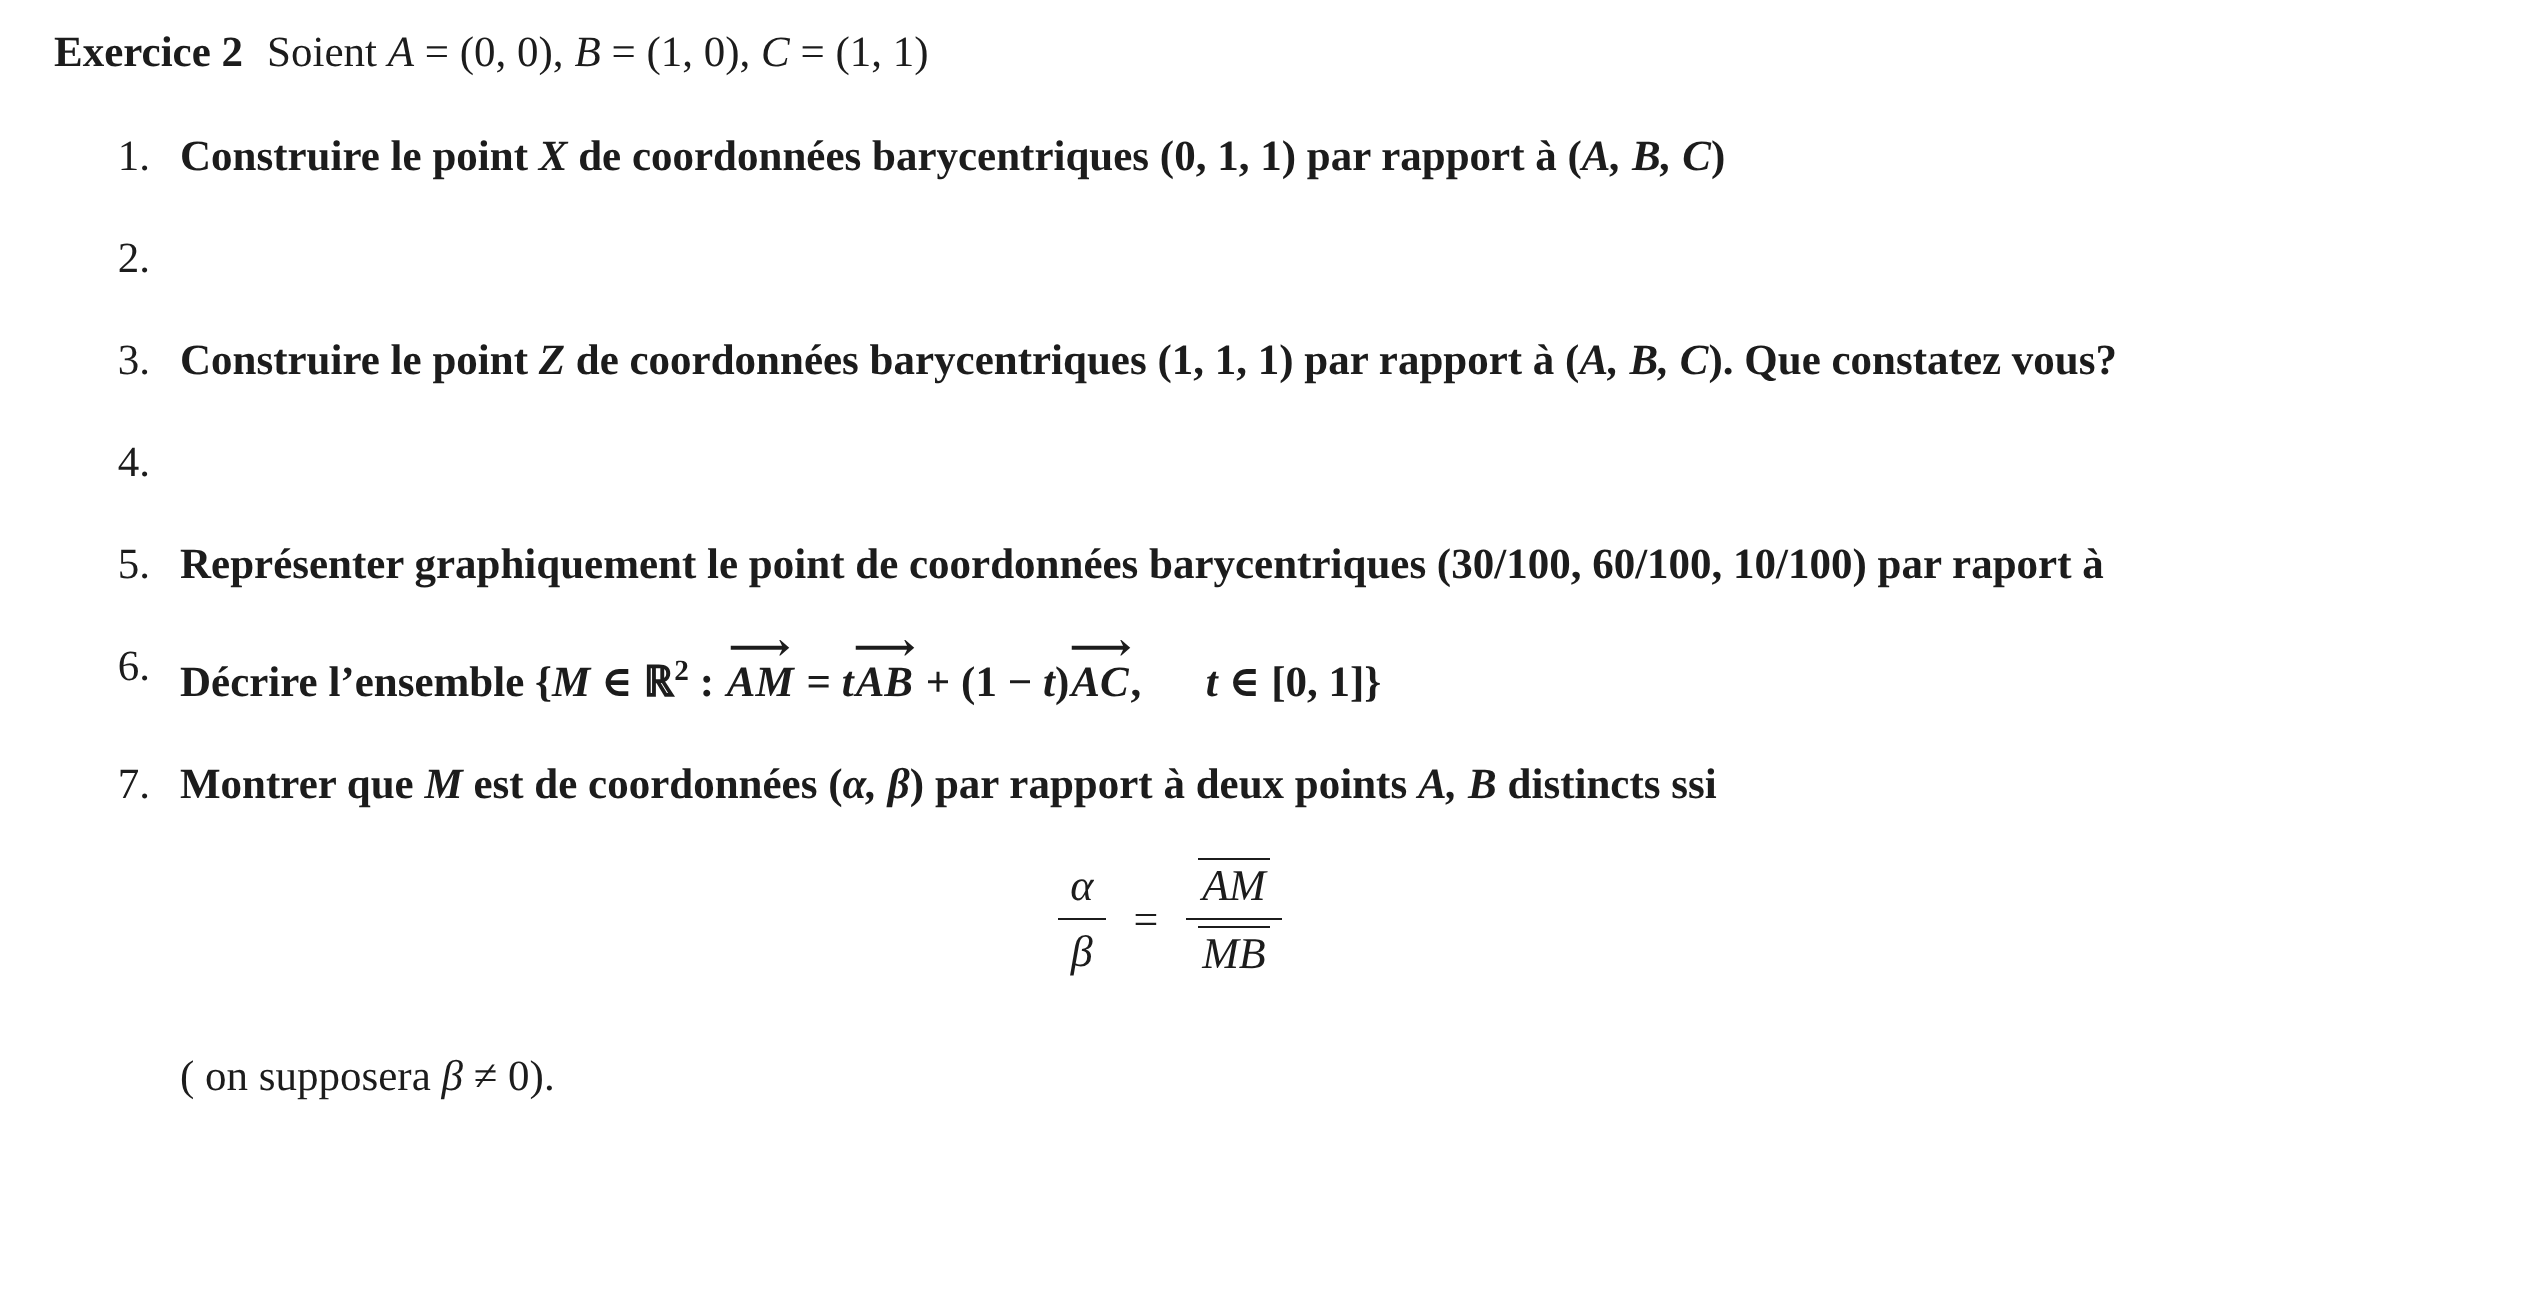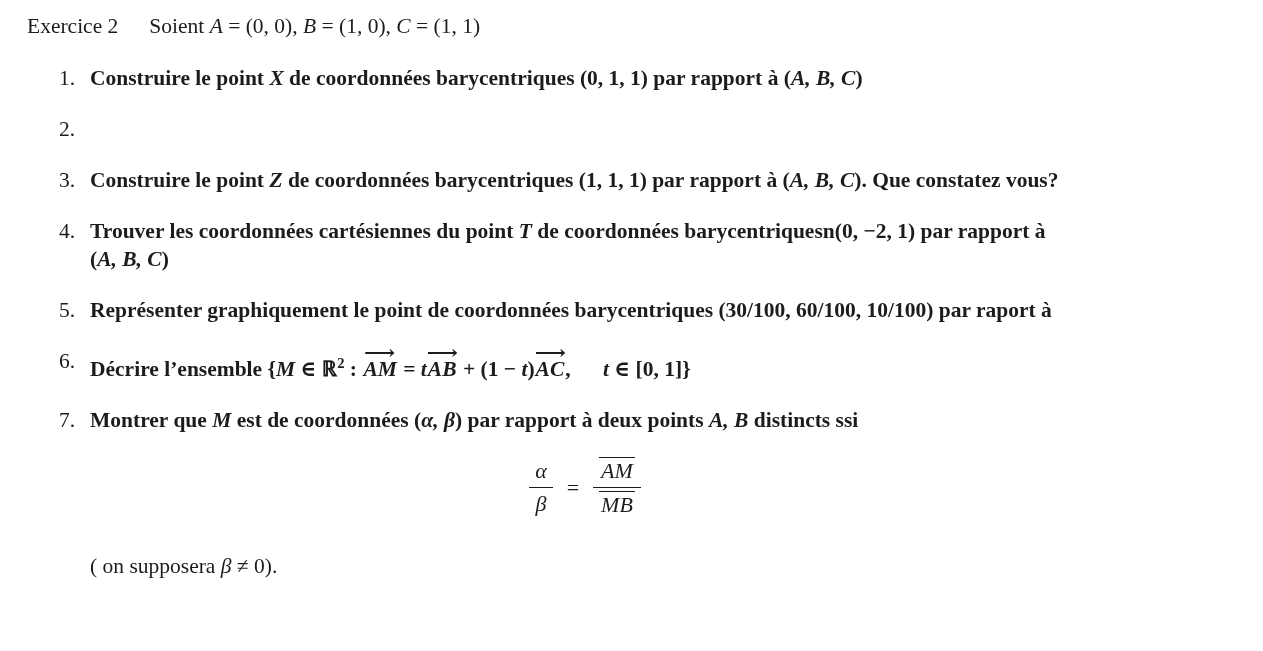--- a/index.html
+++ b/index.html
@@ -9,21 +9,21 @@
     background: #ffffff;
     color: #1c1c1c;
     font-family: "Liberation Serif", "DejaVu Serif", serif;
     font-size: 21.5px;
     line-height: 28px;
     overflow: hidden;
   }
   .doc { padding: 12px 80px 0 27px; }
 
   .title-line { margin-bottom: 24px; }
-  .title-label { font-weight: normal; margin-right: 31px; }
+  .title-label { font-weight: bold; margin-right: 12px; }
 
   .rm { font-style: normal; }
   .it { font-style: italic; }
   .sup { font-size: 0.68em; vertical-align: 0.55em; line-height: 0; }
 
   .item { display: flex; margin-bottom: 23px; }
   .item-num { flex: 0 0 48px; text-align: right; }
   .item-body { padding-left: 15px; font-weight: bold; }
 
   
@@ -59,24 +59,20 @@
     <span class="item-num">2.</span>
   </div>
 
   <div class="item">
     <span class="item-num">3.</span>
     <div class="item-body"><span class="rm">Construire le point </span><span class="it">Z</span><span class="rm"> de coordonnées barycentriques (1, 1, 1) par rapport à (</span><span class="it">A, B, C</span><span class="rm">). Que constatez vous?</span></div>
   </div>
 
   <div class="item">
     <span class="item-num">4.</span>
-    <div class="item-body">
-      <div><span class="rm">Trouver les coordonnées cartésiennes du point </span><span class="it">T</span><span class="rm"> de coordonnées barycentriquesn(0, −2, 1) par rapport à</span></div>
-      <div><span class="rm">(</span><span class="it">A, B, C</span><span class="rm">)</span></div>
-    </div>
   </div>
 
   <div class="item">
     <span class="item-num">5.</span>
     <div class="item-body">
       <div><span class="rm">Représenter graphiquement le point de coordonnées barycentriques (30/100, 60/100, 10/100) par raport à</span></div>
     </div>
   </div>
 
   <div class="item">

